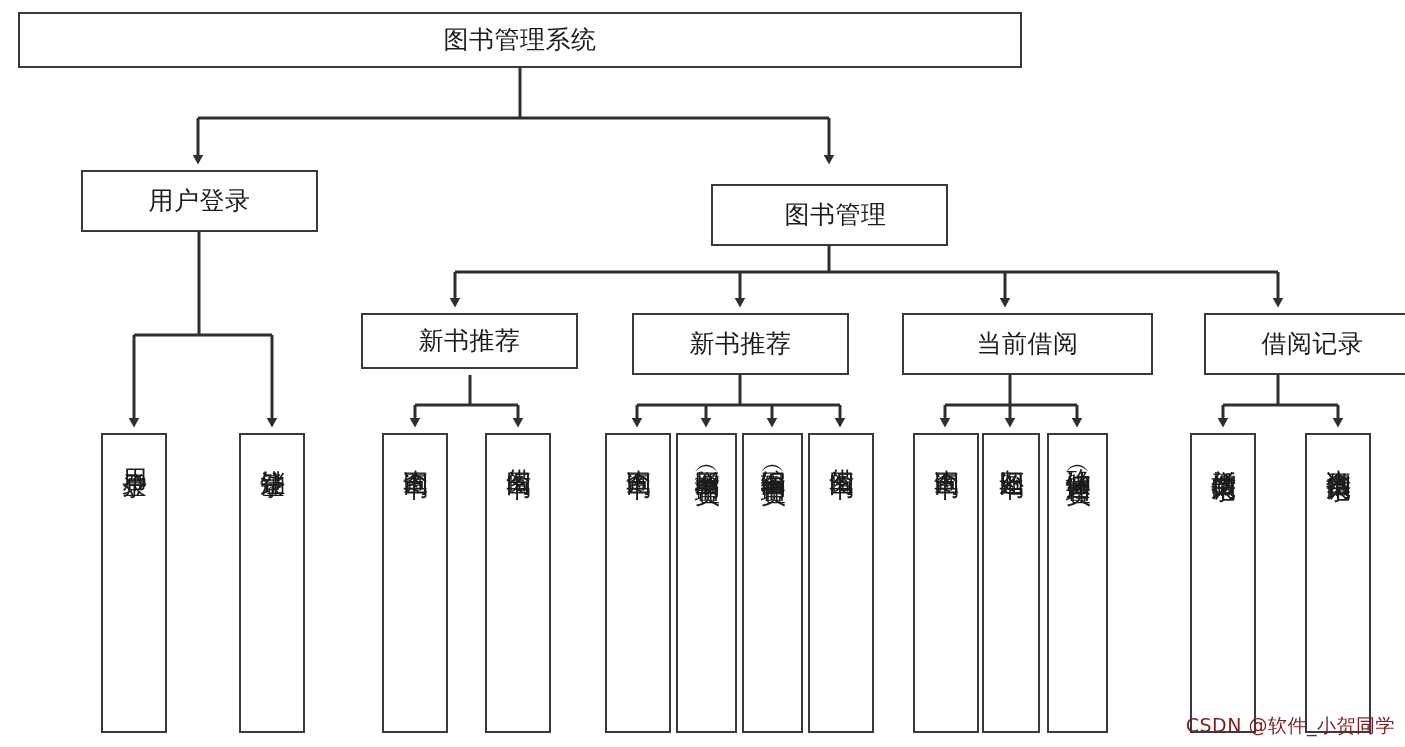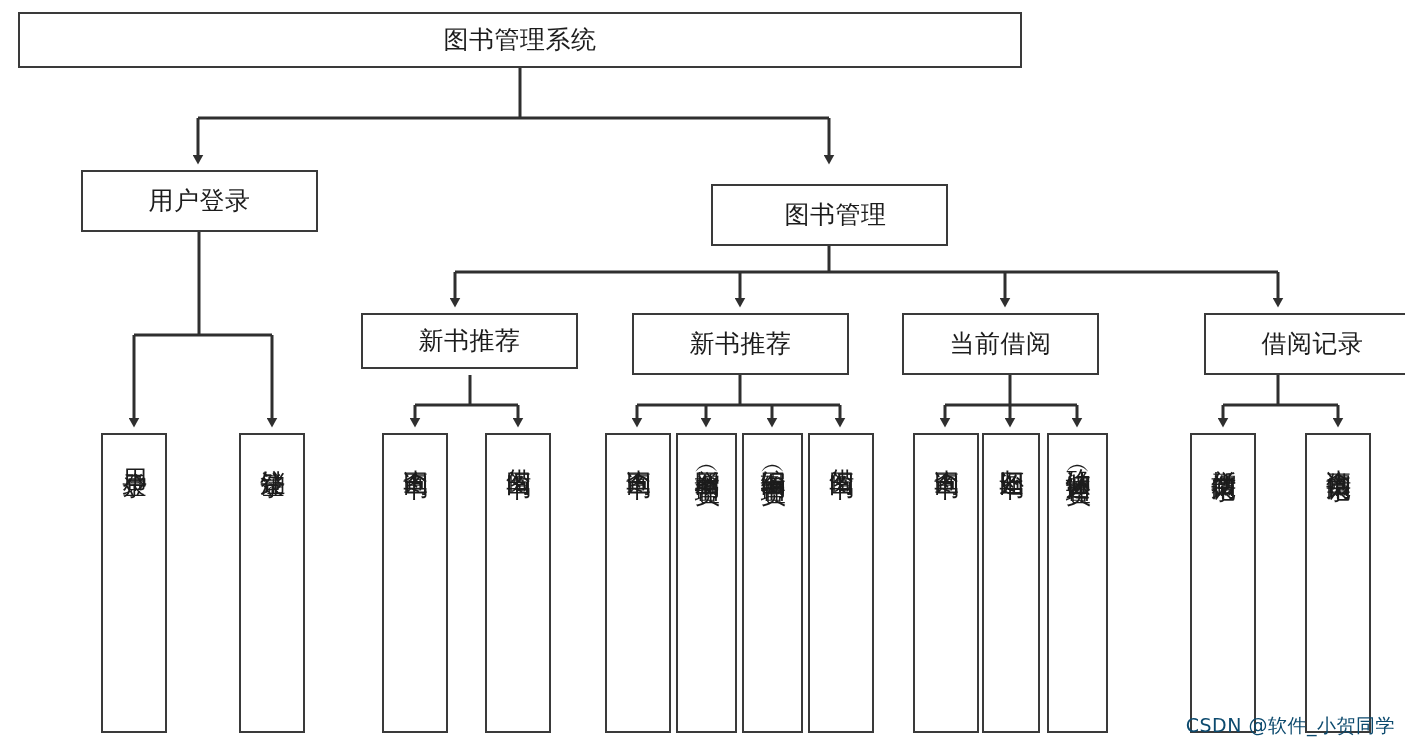--- a/index.html
+++ b/index.html
@@ -61,21 +61,21 @@
     font-size: 25px;
     line-height: 1.05;
     letter-spacing: 2px;
     white-space: nowrap;
   }
   .watermark {
     position: absolute;
     right: 10px;
     bottom: 8px;
     font-size: 19px;
-    color: #0c4a6e;
+    color: #7f1d1d;
     letter-spacing: 0.5px;
     z-index: 3;
     white-space: nowrap;
   }
 </style>
 </head>
 <body>
 
 <div id="canvas">
 
@@ -139,21 +139,21 @@
   <div class="node horiz" style="left:711px; top:184px; width:237px; height:62px;padding-left:12px;">
     <span class="lbl">图书管理</span>
   </div>
 
   <div class="node horiz" style="left:361px; top:313px; width:217px; height:56px;">
     <span class="lbl">新书推荐</span>
   </div>
   <div class="node horiz" style="left:632px; top:313px; width:217px; height:62px;">
     <span class="lbl">新书推荐</span>
   </div>
-  <div class="node horiz" style="left:902px; top:313px; width:197px; height:62px;">
+  <div class="node horiz" style="left:902px; top:313px; width:251px; height:62px;">
     <span class="lbl">当前借阅</span>
   </div>
   <div class="node horiz" style="left:1170px; top:313px; width:217px; height:62px;margin-left:34px;">
     <span class="lbl">借阅记录</span>
   </div>
 
   <div class="node vert" style="left:101px; top:433px; width:66px; height:300px;">
     <span class="lbl">用户登录</span>
   </div>
   <div class="node vert" style="left:239px; top:433px; width:66px; height:300px;">

